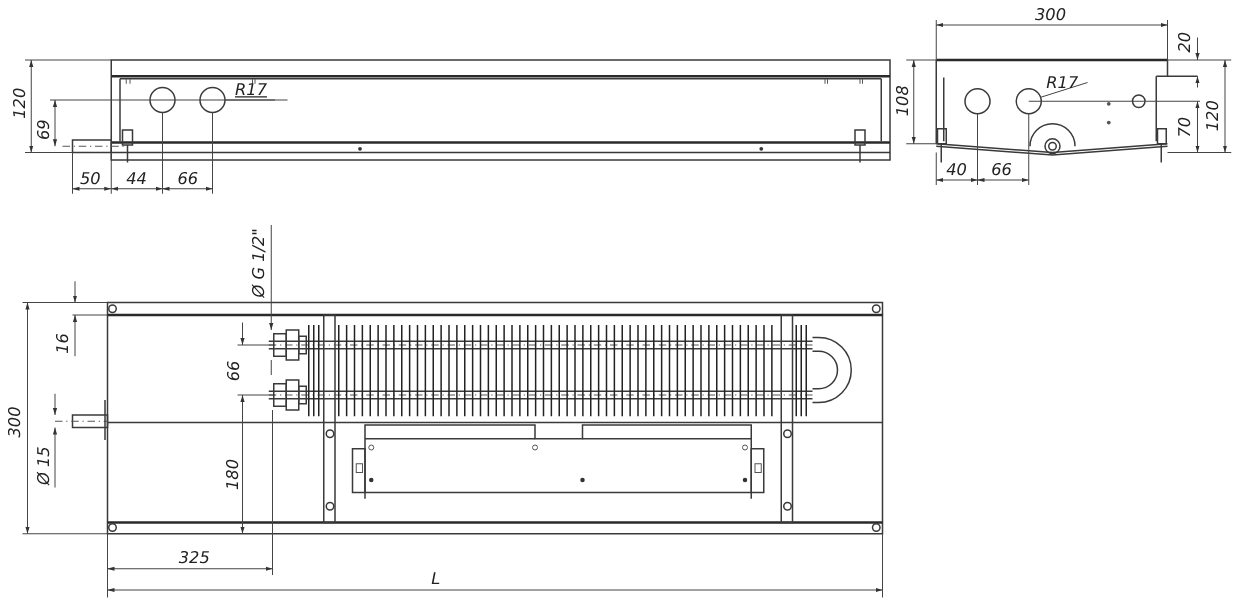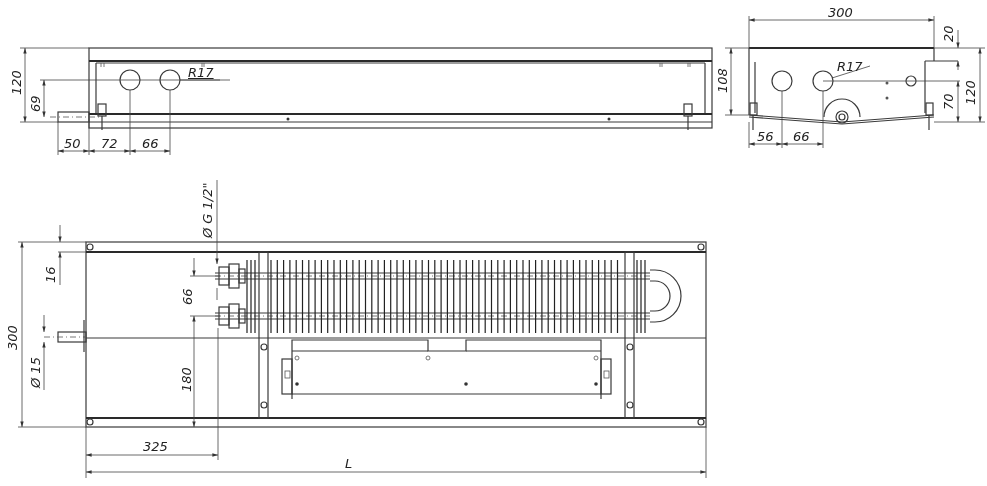--- a/index.html
+++ b/index.html
@@ -255,30 +255,30 @@
     <line class="dim" x1="86" y1="427" x2="86" y2="478"></line>
     <line class="dim" x1="706" y1="427" x2="706" y2="478"></line>
     <line class="dim" x1="86" y1="455" x2="218" y2="455" marker-start="url(#ar)" marker-end="url(#ar)"></line>
     <line class="dim" x1="86" y1="472" x2="706" y2="472" marker-start="url(#ar)" marker-end="url(#ar)"></line>
   </g>
 </svg>
 
 <div class="lbl rot" style="left:10px;top:95px;">120</div>
 <div class="lbl rot" style="left:29px;top:112px;">69</div>
 <div class="lbl" style="left:64px;top:137px;">50</div>
-<div class="lbl" style="left:101px;top:137px;">72</div>
+<div class="lbl" style="left:101px;top:137px;">44</div>
 <div class="lbl" style="left:142px;top:137px;">66</div>
 <div class="lbl" style="left:188px;top:66px;text-decoration:underline;">R17</div>
 
 <div class="lbl" style="left:828px;top:6px;">300</div>
 <div class="lbl rot" style="left:942px;top:42px;">20</div>
 <div class="lbl rot" style="left:716px;top:93px;">108</div>
 <div class="lbl rot" style="left:942px;top:110px;">70</div>
 <div class="lbl rot" style="left:964px;top:105px;">120</div>
-<div class="lbl" style="left:757px;top:130px;">56</div>
+<div class="lbl" style="left:757px;top:130px;">40</div>
 <div class="lbl" style="left:793px;top:130px;">66</div>
 <div class="lbl" style="left:837px;top:60px;">R17</div>
 
 <div class="lbl rot" style="left:6px;top:350px;">300</div>
 <div class="lbl rot" style="left:44px;top:283px;">16</div>
 <div class="lbl rot" style="left:181px;top:305px;">66</div>
 <div class="lbl rot" style="left:201px;top:238px;">Ø G 1/2"</div>
 <div class="lbl rot" style="left:29px;top:388px;">Ø 15</div>
 <div class="lbl rot" style="left:180px;top:392px;">180</div>
 <div class="lbl" style="left:143px;top:440px;">325</div>

